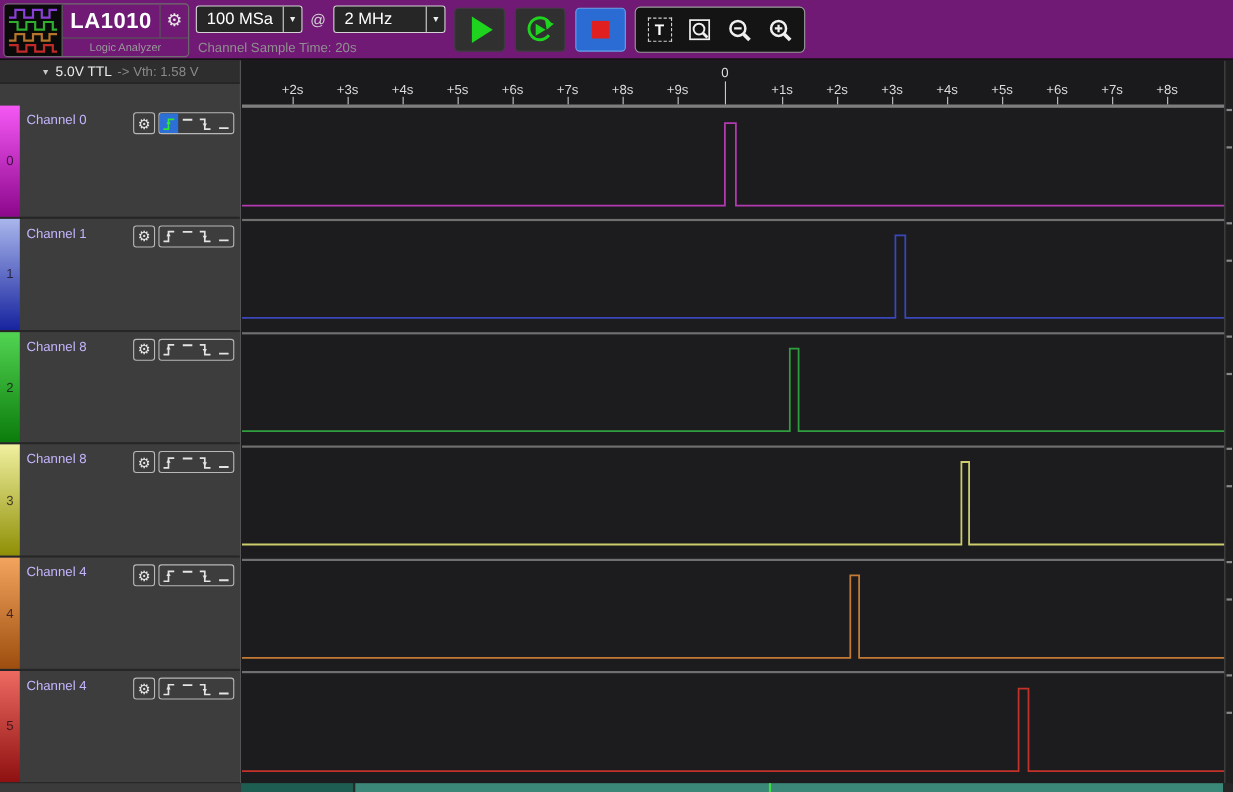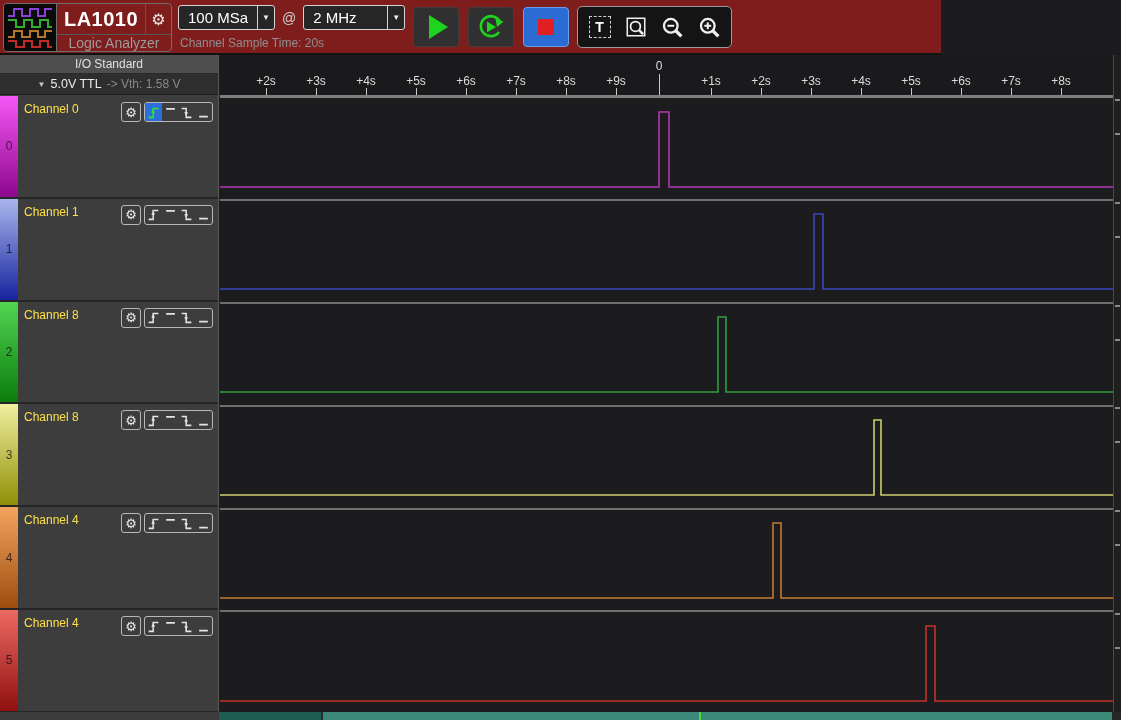--- a/index.html
+++ b/index.html
@@ -1,33 +1,33 @@
 <!DOCTYPE html>
 <html><head>
 <meta charset="utf-8">
 <style>
   * { margin:0; padding:0; box-sizing:border-box; }
   html,body { width:1121px; height:720px; background:#1c1c1e; overflow:hidden;
               font-family:"Liberation Sans", sans-serif; }
   .stage { position:absolute; left:0; top:0; width:1121px; height:720px; background:#1c1c1e; }
 
   
-  .toolbar { position:absolute; left:0; top:0; width:941px; height:55px;
-             background:#7f1d1d; border-bottom:2px solid #121212; }
+  .toolbar { position:absolute; left:0; top:0; width:1121px; height:55px;
+             background:#701a75; border-bottom:2px solid #121212; }
   .logo-group { position:absolute; left:3px; top:3px; height:49px; display:flex;
                 border:1px solid #6e6e6e; border-radius:4px; overflow:hidden; }
   .logo-box { width:53px; height:100%; background:#0a0a0a; border-right:1px solid #6e6e6e;
               display:flex; align-items:center; justify-content:center; }
   .title-cell { width:114px; display:flex; flex-direction:column; }
   .title-row { height:31px; display:flex; align-items:center; border-bottom:1px solid #585858; }
   .device-name { flex:1; text-align:center; color:#fff; font-size:20px; font-weight:bold; letter-spacing:0.5px; }
   .title-gear { width:26px; height:100%; display:flex; align-items:center; justify-content:center;
                 border-left:1px solid #585858; color:#e8e8e8; font-size:16px; cursor:default; }
   .subtitle-row { flex:1; display:flex; align-items:center; justify-content:center;
-                  color:#9a9a9a; font-size:14px; }
+                  color:#9a9a9a; font-size:10px; }
   .sample-area { position:absolute; left:178px; top:5px; }
   .sample-row { display:flex; align-items:center; gap:7px; }
   .select-box { height:25px; border:1px solid #d4d4d4; border-radius:3px; display:flex;
                 align-items:stretch; color:#fff; background:#262626; }
   .sel-label { display:flex; align-items:center; padding:0 9px; font-size:15px; font-weight:normal; }
   .sel-arrow { width:17px; display:flex; align-items:center; justify-content:center;
                border-left:1px solid #d4d4d4; font-size:8px; color:#eee; }
   .at-sign { color:#cfcfcf; font-size:14px; }
   .expected { position:absolute; left:2px; top:31px; color:#8f8f8f; font-size:12px; white-space:nowrap; }
   .btn { position:absolute; top:7px; width:46px; height:40px; background:#303030;
@@ -54,21 +54,21 @@
   .threshold-row { height:21px; background:#2e2e2e; display:flex; align-items:center;
                    justify-content:center; gap:5px; border-bottom:1px solid #1f1f1f; }
   .thr-arrow { color:#c8c8c8; font-size:8px; }
   .thr-std { color:#ececec; font-size:12.5px; }
   .thr-detail { color:#8a8a8a; font-size:12px; }
   .side-row { position:absolute; left:0; width:219px; height:102.8px; background:#3d3d3d;
               border-bottom:2px solid #262626; }
   .strip { position:absolute; left:0; top:0; width:18px; height:100%; display:flex;
            align-items:center; justify-content:center; }
   .strip-num { color:rgba(20,5,20,0.72); font-size:12px; }
-  .chan-label { position:absolute; left:24px; top:6px; color:#fde047; font-size:12px; }
+  .chan-label { position:absolute; left:24px; top:6px; color:#c4b5fd; font-size:12px; }
   .gear-btn { position:absolute; left:121px; top:6px; width:20px; height:20px;
               border:1.5px solid #b8b8b8; border-radius:3px; display:flex; align-items:center;
               justify-content:center; color:#e8e8e8; font-size:13px; cursor:pointer; }
   .trig-group { position:absolute; left:144px; top:6px; width:69px; height:20px;
                 border:1.5px solid #b8b8b8; border-radius:3px; display:flex; overflow:hidden; }
   .trig-cell { flex:1; display:flex; align-items:center; justify-content:center; cursor:pointer; }
   .trig-cell.active { background:#2c6fd6; }
 
   
   .wavearea { position:absolute; left:220px; top:55px; width:901px; height:657px;
@@ -172,21 +172,20 @@
           <circle cx="9.5" cy="9.5" r="6" fill="none" stroke="#f0f0f0" stroke-width="2"></circle>
           <line x1="14" y1="14" x2="18.8" y2="18.8" stroke="#f0f0f0" stroke-width="3"></line>
           <line x1="6.5" y1="9.5" x2="12.5" y2="9.5" stroke="#f0f0f0" stroke-width="1.8"></line>
           <line x1="9.5" y1="6.5" x2="9.5" y2="12.5" stroke="#f0f0f0" stroke-width="1.8"></line>
         </svg>
       </div>
     </div>
   </div>
 
   <div class="sidebar">
-    <div class="io-header">I/O Standard</div>
     <div class="threshold-row">
       <span class="thr-arrow">▼</span>
       <span class="thr-std">5.0V TTL</span>
       <span class="thr-detail">-&gt; Vth: 1.58 V</span>
     </div>
     <div>
         <div class="side-row" style="top: 41px;">
           <div class="strip" style="background: linear-gradient(rgb(245, 88, 245), rgb(140, 7, 140));">
             <div class="strip-num">0</div>
           </div>

